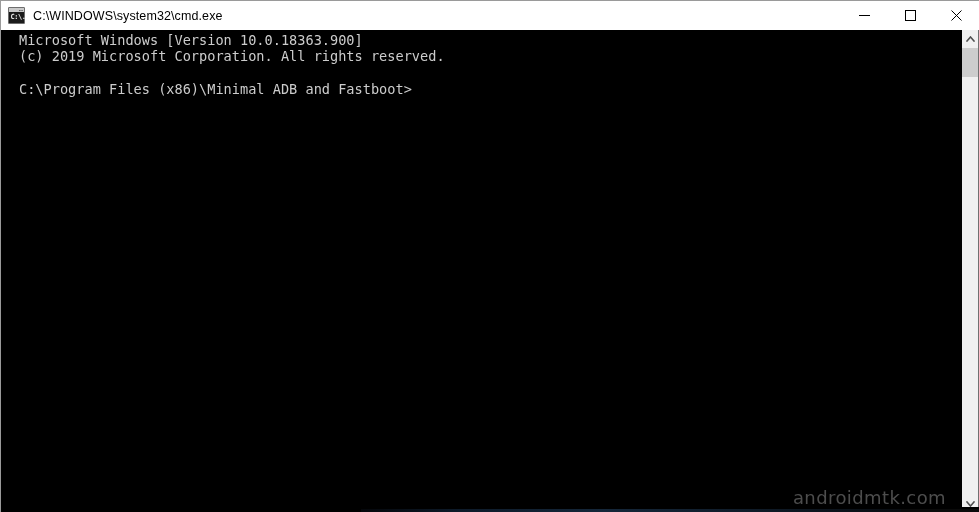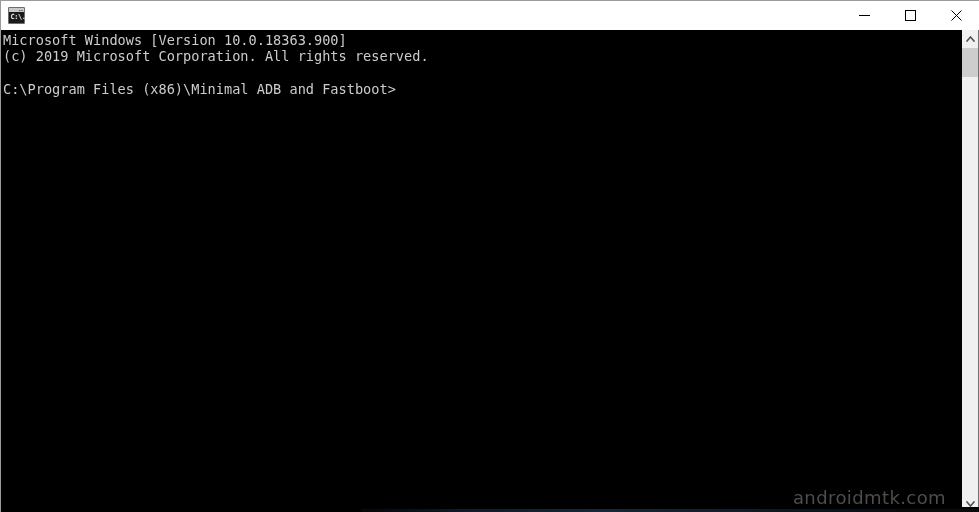--- a/index.html
+++ b/index.html
@@ -111,21 +111,21 @@
     position: absolute;
     left: 0;
     top: 29px;
     width: 961px;
     height: 483px;
     background: #000000;
     overflow: hidden;
   }
   #terminal-output {
     margin: 0;
-    padding: 2px 0 0 2px;
+    padding: 2px 0 0 18px;
     font-family: "DejaVu Sans Mono", "Liberation Mono", monospace;
     font-size: 13.6px;
     line-height: 16.3px;
     color: #cccccc;
     white-space: pre;
     letter-spacing: 0px;
   }
 
   #watermark {
     position: absolute;
@@ -205,20 +205,21 @@
 
 <div id="app-window">
 
   <div id="title-bar">
     <div id="title-icon">
       <div class="icon-tb">
         <span class="icon-dots">•••</span>
       </div>
       <div class="icon-prompt">C:\.</div>
     </div>
+    <div id="title-text">C:\WINDOWS\system32\cmd.exe</div>
 
     <div id="window-controls">
       <button class="win-btn">
         <span>
           <svg width="11" height="11" viewBox="0 0 11 11">
             <line x1="0" y1="5.5" x2="11" y2="5.5" stroke="#000" stroke-width="1"></line>
           </svg>
         </span>
       </button>
       <button class="win-btn">

